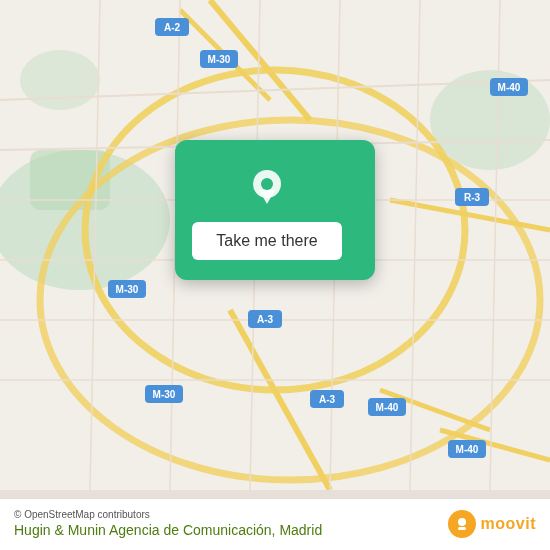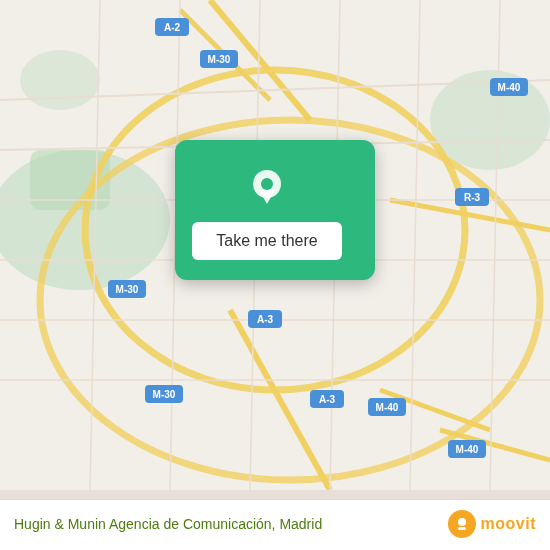--- a/index.html
+++ b/index.html
@@ -192,20 +192,21 @@
         <circle cx="22" cy="18" r="14" fill="white" opacity="0.9"></circle>
         <circle cx="22" cy="18" r="6" fill="#2db87e"></circle>
         <polygon points="22,38 14,24 30,24" fill="white" opacity="0.9"></polygon>
       </svg>
     </div>
     <button class="take-me-btn">Take me there</button>
   </div>
 
   <div class="bottom-bar">
     <div class="bottom-left">
+      <span class="osm-credit">© OpenStreetMap contributors</span>
       <span class="location-name">Hugin &amp; Munin Agencia de Comunicación, Madrid</span>
     </div>
     <div class="moovit-logo">
       <div class="moovit-icon">
         <svg width="20" height="20" viewBox="0 0 20 20" xmlns="http://www.w3.org/2000/svg">
           <circle cx="10" cy="10" r="9" fill="#f5a623"></circle>
           <circle cx="10" cy="8" r="4" fill="white"></circle>
           <rect x="6" y="13" width="8" height="3" rx="1.5" fill="white"></rect>
         </svg>
       </div>

